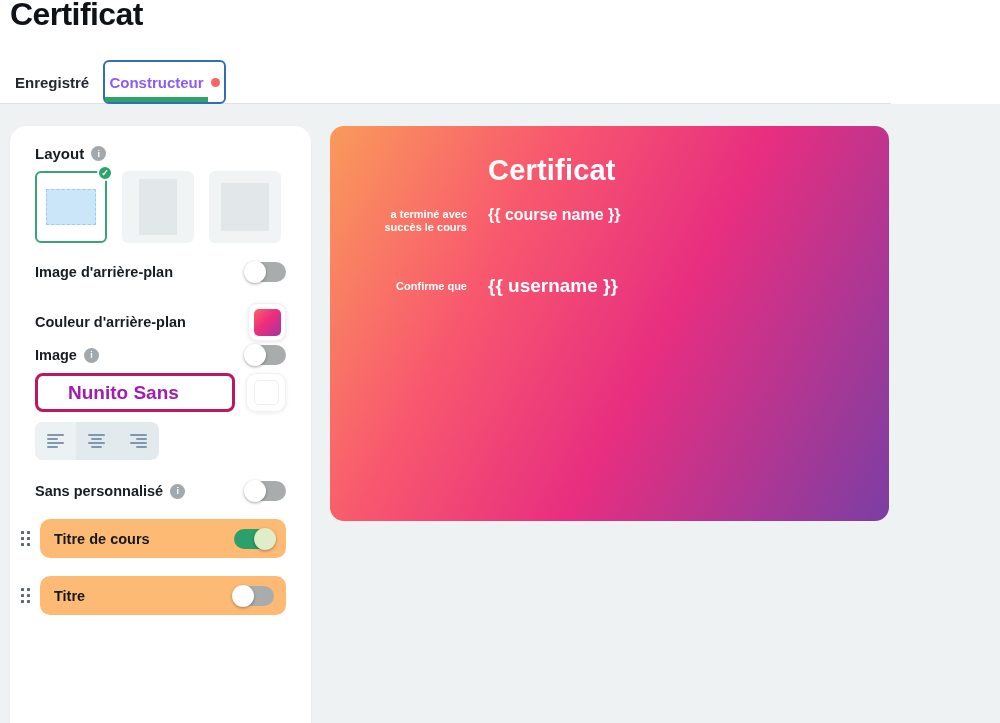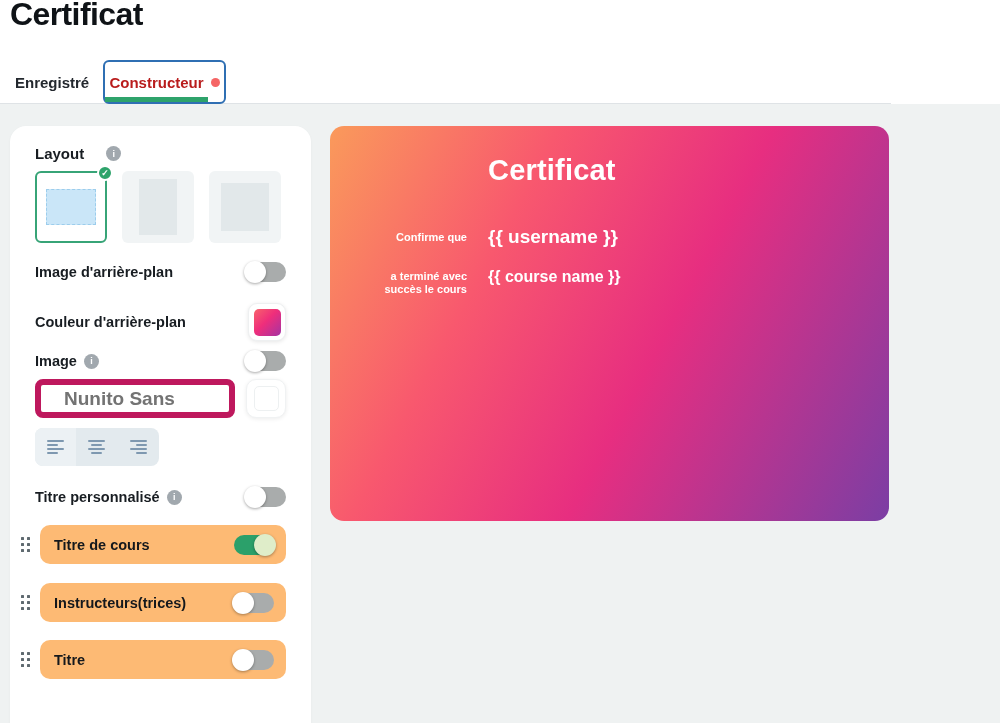--- a/index.html
+++ b/index.html
@@ -26,35 +26,35 @@
   .tab-saved {
     position:absolute; left:15px; top:74px;
     font-size:15px; font-weight:700; color:#23282E; cursor:pointer;
   }
   .tab-builder {
     position:absolute; left:103px; top:60px; width:123px; height:44px;
     background:#FFFFFF; border:2px solid #2F6FB3; border-radius:6px;
     display:flex; align-items:center; justify-content:center; gap:7px;
     cursor:pointer;
   }
-  .tab-builder-label { font-size:15px; font-weight:700; color:#b91c1c; }
+  .tab-builder-label { font-size:15px; font-weight:700; color:#8b5cf6; }
   .unsaved-dot { width:9px; height:9px; border-radius:50%; background:#F56565; }
   .tab-underline {
     position:absolute; left:0; bottom:0; width:103px; height:5px; background:#2EA36B;
   }
 
   
   .sidebar {
     position:absolute; left:10px; top:126px; width:301px; height:640px;
     background:#FFFFFF; border-radius:16px;
     padding:19px 25px 0 25px;
     box-shadow:0 1px 3px rgba(0,0,0,0.04);
   }
   .section-label {
-    display:flex; align-items:center; gap:22px;
+    display:flex; align-items:center; gap:7px;
     font-size:15px; font-weight:700; color:#181D22;
   }
   .info-icon {
     width:15px; height:15px; border-radius:50%;
     background:#A1A8AE; color:#FFFFFF;
     font-size:9px; font-weight:700; font-style:normal;
     display:inline-flex; align-items:center; justify-content:center;
     cursor:pointer;
   }
   .thumbs { display:flex; gap:15px; margin-top:9px; }
@@ -70,21 +70,21 @@
   .check-badge {
     position:absolute; top:-8px; right:-8px; width:16px; height:16px;
     border-radius:50%; background:#2EA36B; color:#fff; font-size:9px; font-weight:700;
     display:flex; align-items:center; justify-content:center;
     border:2px solid #FFFFFF;
   }
   .setting-row { display:flex; align-items:center; justify-content:space-between; }
   .row-label { font-size:14.5px; font-weight:700; color:#181D22; display:flex; align-items:center; gap:7px; }
   .r-color { margin-top:21px; }
   .r-bgimg { margin-top:19px; }
-  .r-img   { margin-top:10px; }
+  .r-img   { margin-top:4px; }
   .r-custom{ margin-top:21px; }
   .lbl-styles { margin-top:21px; }
 
   .swatch-btn {
     width:38px; height:38px; background:#fff; border:1px solid #EEF0F1; border-radius:9px;
     box-shadow:0 1px 4px rgba(0,0,0,0.10);
     display:flex; align-items:center; justify-content:center; cursor:pointer;
   }
   .swatch-gradient {
     width:27px; height:27px; border-radius:5px;
@@ -97,23 +97,23 @@
     box-shadow:0 1px 3px rgba(0,0,0,0.35);
   }
   .toggle.off { background:#A9ACAC; }
   .toggle.off .knob { left:-2px; background:#FFFFFF; }
   .toggle.on { background:#2BA06A; }
   .toggle.on .knob { right:-2px; background:#DFEDC9; }
 
   .font-row { display:flex; gap:11px; margin-top:8px; }
   .font-input {
     width:201px; height:39px; background:#FFFFFF;
-    border:6px solid #be185d; border-radius:8px;
-    display:flex; align-items:center; padding-left:23px;
-    font-size:19px; font-weight:800; color:#737373; cursor:pointer;
+    border:3px solid #be185d; border-radius:8px;
+    display:flex; align-items:center; padding-left:30px;
+    font-size:19px; font-weight:800; color:#a21caf; cursor:pointer;
   }
   .font-color-btn {
     width:40px; height:39px; background:#FFFFFF; border:1px solid #F0F2F3; border-radius:10px;
     box-shadow:0 1px 4px rgba(0,0,0,0.08);
     display:flex; align-items:center; justify-content:center; cursor:pointer;
   }
   .font-color-inner { width:25px; height:25px; background:#FFFFFF; border:1px solid #EDF0F1; border-radius:5px; }
 
   .align-group {
     margin-top:10px; width:124px; height:38px; background:#E3EAEE; border-radius:8px;
@@ -254,21 +254,21 @@
           <b></b>
           <b class="short"></b>
           <b></b>
           <b class="short"></b>
         </div>
     </div>
   </div>
 
   <div class="setting-row r-custom">
     <span class="row-label">
-      <span>Titre personnalisé</span>
+      <span>Sans personnalisé</span>
       <i class="info-icon">i</i>
     </span>
     <div class="toggle off">
         <span class="knob"></span>
       </div>
   </div>
 
   <div class="field-line f1">
     <div class="drag-handle">
         <i></i>
@@ -279,36 +279,20 @@
         <i></i>
       </div>
     <div class="field-card">
       <span class="field-label">Titre de cours</span>
       <div class="toggle on">
           <span class="knob"></span>
         </div>
     </div>
   </div>
 
-  <div class="field-line f2">
-    <div class="drag-handle">
-        <i></i>
-        <i></i>
-        <i></i>
-        <i></i>
-        <i></i>
-        <i></i>
-      </div>
-    <div class="field-card">
-      <span class="field-label">Instructeurs(trices)</span>
-      <div class="toggle off">
-          <span class="knob"></span>
-        </div>
-    </div>
-  </div>
 
   <div class="field-line f3">
     <div class="drag-handle">
         <i></i>
         <i></i>
         <i></i>
         <i></i>
         <i></i>
         <i></i>
       </div>
@@ -318,26 +302,26 @@
           <span class="knob"></span>
         </div>
     </div>
   </div>
 
 </div>
 
 <div class="cert">
   <div class="cert-title">Certificat</div>
 
+  <div class="cert-row cert-row-2">
+    <div class="cert-label">
+      <span>a terminé avec succès le cours</span>
+    </div>
+    <div class="cert-value v-course">{{ course name }}</div>
+  </div>
+
   <div class="cert-row cert-row-1">
     <div class="cert-label">
       <span>Confirme que</span>
     </div>
     <div class="cert-value v-user">{{ username }}</div>
   </div>
-
-  <div class="cert-row cert-row-2">
-    <div class="cert-label">
-      <span>a terminé avec succès le cours</span>
-    </div>
-    <div class="cert-value v-course">{{ course name }}</div>
-  </div>
 </div>
 
 </body></html>

